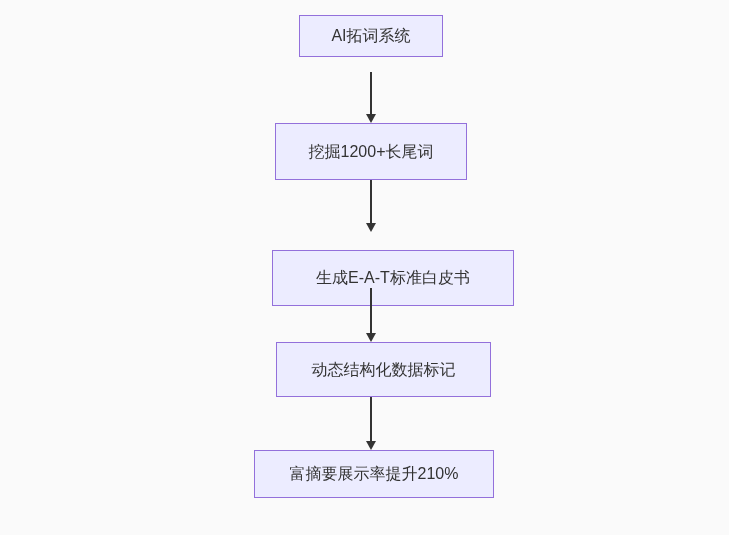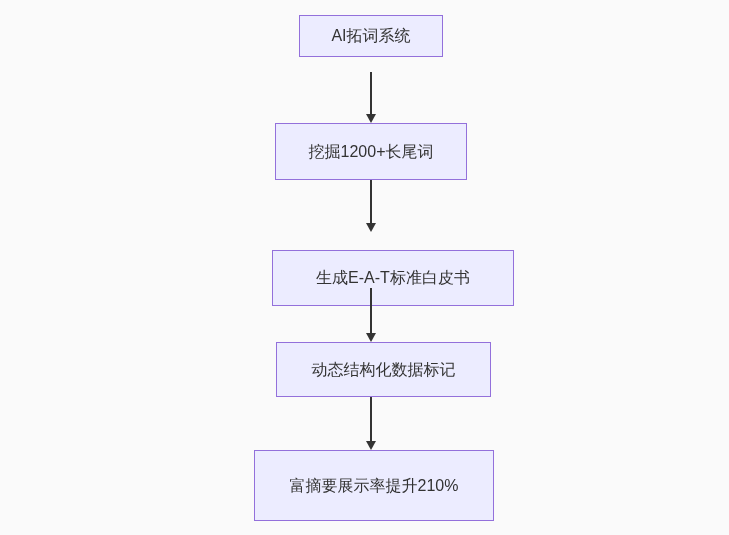--- a/index.html
+++ b/index.html
@@ -50,21 +50,21 @@
     height: 0;
     border-left: 5px solid transparent;
     border-right: 5px solid transparent;
     border-top: 9px solid var(--edge-color, #333333);
   }
   
   #node-0 { left: 299px; top: 15px;  width: 144px; height: 42px; }
   #node-1 { left: 275px; top: 123px; width: 192px; height: 57px; }
   #node-2 { left: 260px; top: 250px; width: 242px; height: 56px; margin-left: 12px; }
   #node-3 { left: 264px; top: 342px; width: 215px; height: 55px; margin-left: 12px; }
-  #node-4 { left: 254px; top: 450px; width: 240px; height: 71px; }
+  #node-4 { left: 254px; top: 450px; width: 240px; height: 48px; }
   
   #edge-0 { left: 365px; top: 72px;  height: 51px; }
   #edge-1 { left: 365px; top: 180px; height: 52px; }
   #edge-2 { left: 365px; top: 288px; height: 54px; }
   #edge-3 { left: 365px; top: 397px; height: 53px; }
 </style>
 </head>
 <body>
 
 <div class="canvas">

